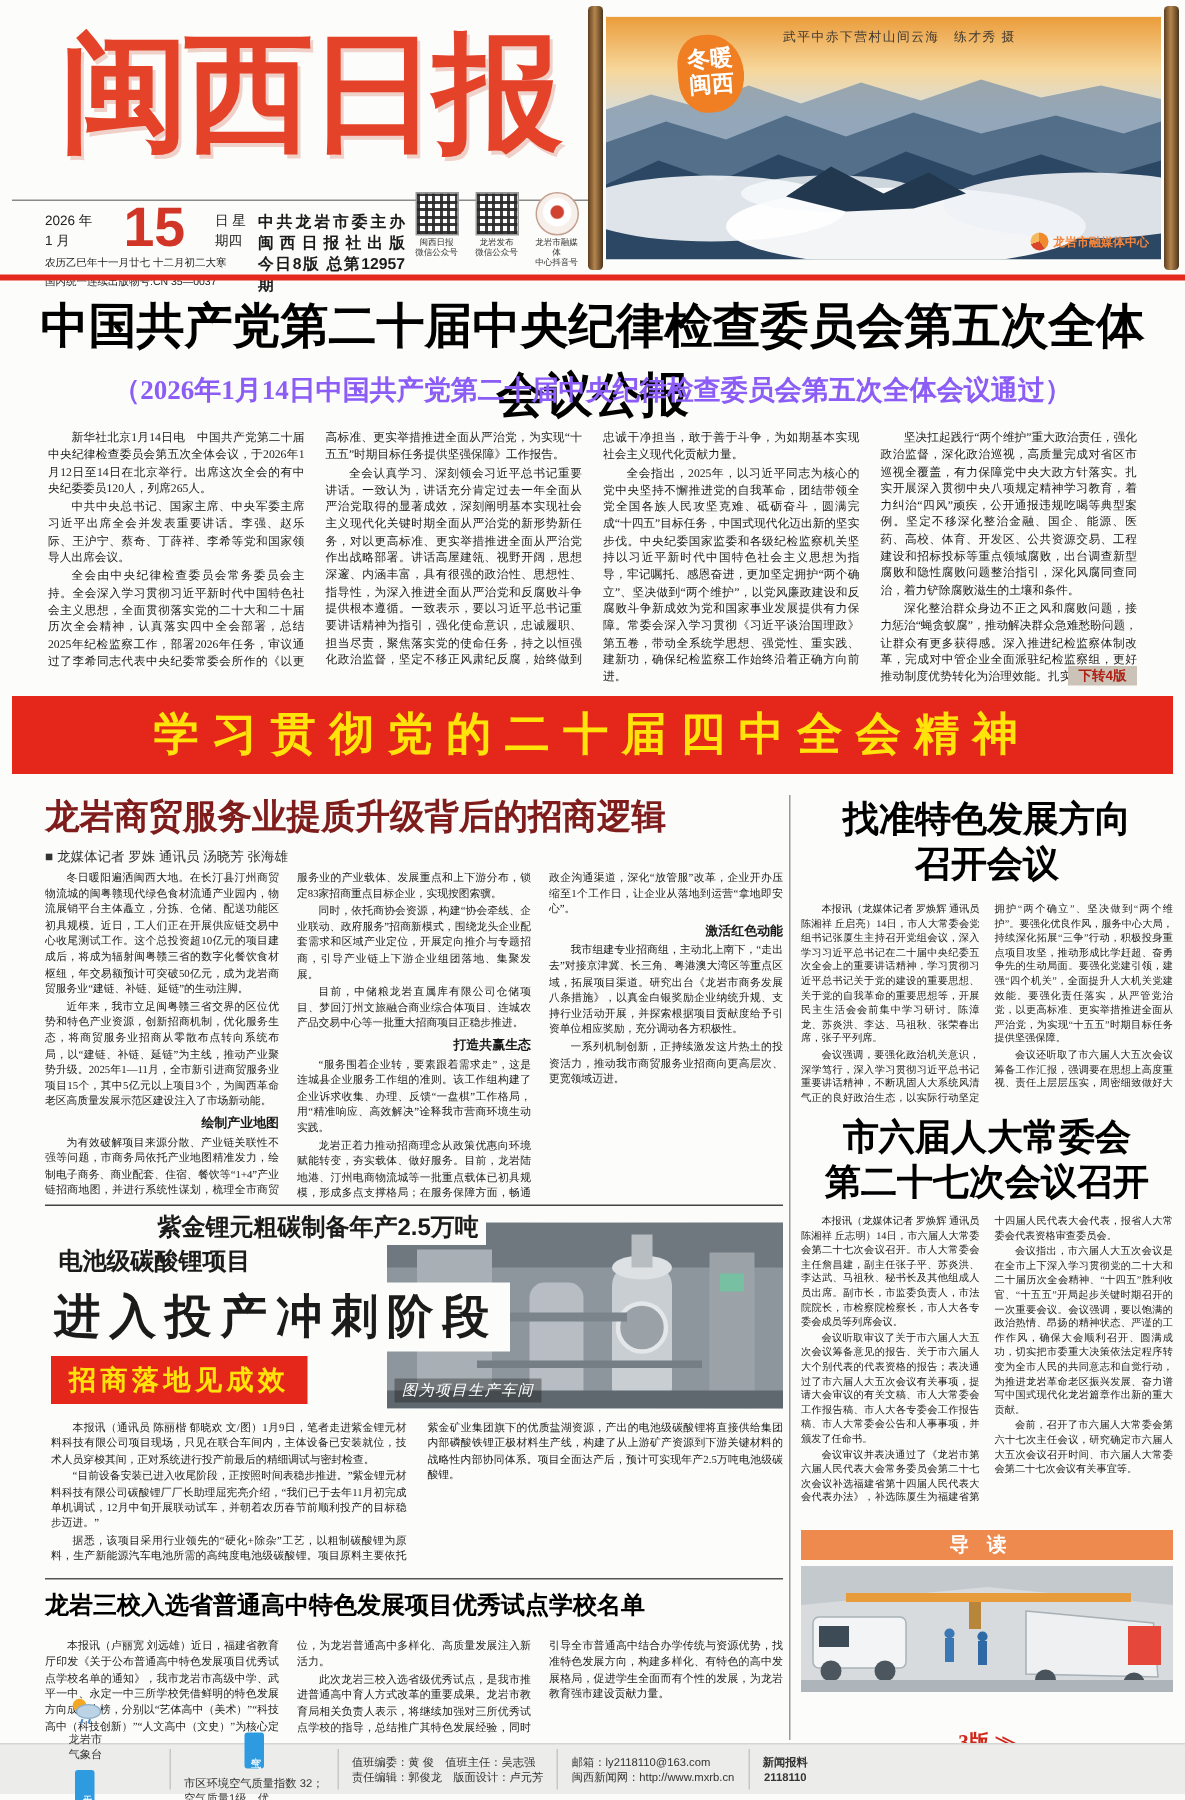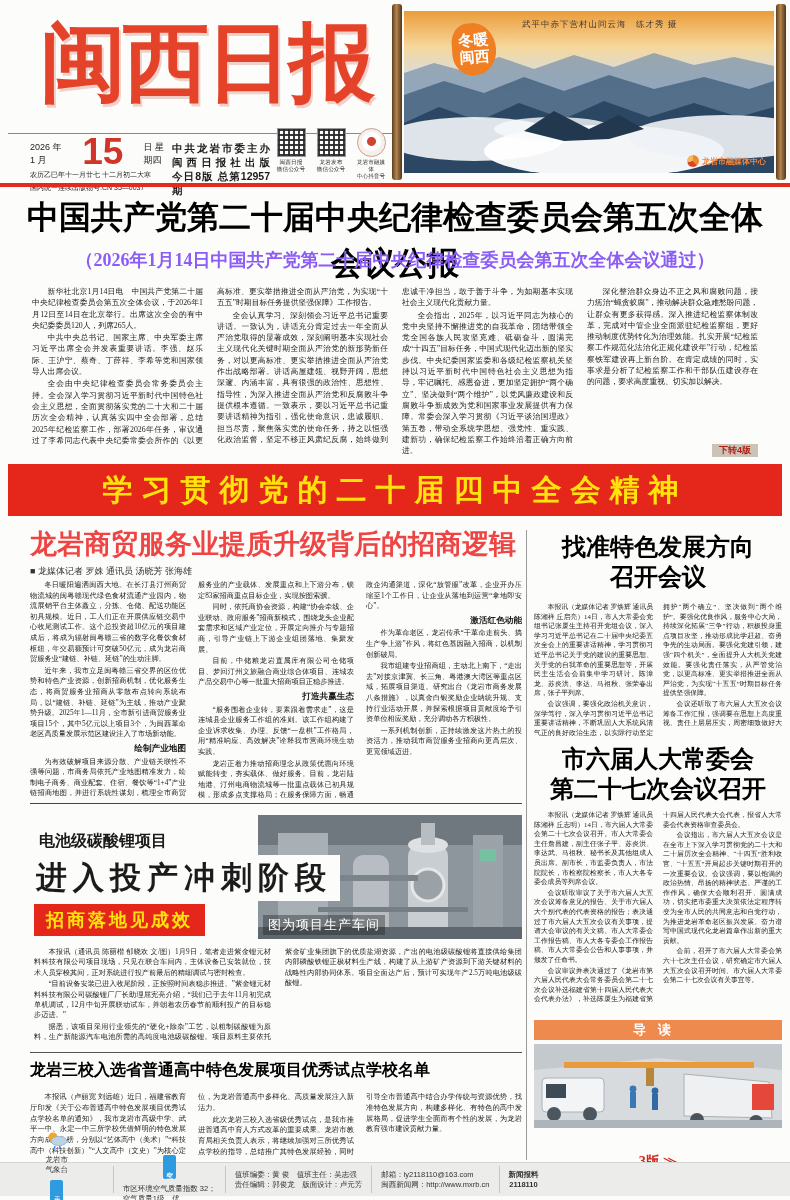--- a/index.html
+++ b/index.html
@@ -49,31 +49,31 @@
   .lead-body{left:32px;top:286px;width:726px;height:172px;column-count:4;column-gap:14px;
       font-size:7.8px;line-height:11.3px;}
   .jump{position:absolute;right:0;bottom:1px;background:#cbc3b7;color:#b01f12;font-size:9px;
       font-weight:bold;padding:1px 7px;font-family:"Liberation Sans",sans-serif;}
   
   .slogan{left:8px;top:464px;width:774px;height:52px;background:#e5271b;color:#ffe30a;
       font-family:"Liberation Sans",sans-serif;font-weight:900;font-size:30px;line-height:52px;
       letter-spacing:9px;text-align:center;}
   
   .trade-h{left:30px;top:527px;width:492px;font-family:"Liberation Sans",sans-serif;font-weight:900;
-      font-size:27px;line-height:34px;color:#ef4444;white-space:nowrap;}
+      font-size:23px;line-height:34px;color:#7f1d1d;white-space:nowrap;}
   .trade-by{left:30px;top:565px;width:492px;font-size:9px;color:#333;font-family:"Liberation Sans",sans-serif;}
   .trade-body{left:30px;top:580px;width:492px;height:222px;column-count:3;column-gap:12px;
       font-size:7.2px;line-height:10.6px;}
   .midrule{left:30px;top:803px;width:492px;height:1px;background:#444;}
   
   .lith{left:30px;top:807px;width:492px;height:240px;}
   .lith-photo{position:absolute;left:228px;top:8px;width:264px;height:124px;overflow:hidden;
       background:linear-gradient(130deg,#7e8790 0%,#aeb6bb 35%,#8e979e 60%,#6e777e 100%);}
-  .lith-cap{position:absolute;left:5px;bottom:4px;color:#fff;font-size:13px;background:rgba(30,30,30,.38);
-      padding:1px 5px;letter-spacing:1px;}
+  .lith-cap{position:absolute;left:5px;bottom:4px;color:#fff;font-size:10px;background:rgba(30,30,30,.38);
+      padding:1px 5px;letter-spacing:1px;font-style:italic;}
   .kick1{position:absolute;left:70px;top:0;font-family:"Liberation Sans",sans-serif;font-weight:bold;
       font-size:16px;background:#fcfcfa;padding:1px 5px;}
   .kick2{position:absolute;left:4px;top:23px;font-family:"Liberation Sans",sans-serif;font-weight:bold;
       font-size:16px;background:#fcfcfa;padding:1px 5px;}
   .lith-h{position:absolute;left:4px;top:48px;font-family:"Liberation Sans",sans-serif;font-weight:900;
       font-size:31px;letter-spacing:6px;background:#fcfcfa;padding:2px 8px 2px 2px;}
   .lith-badge{position:absolute;left:4px;top:97px;background:#e5271b;color:#ffe30a;font-weight:900;
       font-size:18px;letter-spacing:3px;padding:4px 12px;font-family:"Liberation Sans",sans-serif;}
   .lith-body{position:absolute;left:4px;top:140px;width:488px;height:98px;column-count:2;column-gap:14px;
       font-size:7.2px;line-height:10.4px;}
@@ -193,40 +193,40 @@
   <div class="abs redrule"></div>
 
   <div class="abs lead-h">中国共产党第二十届中央纪律检查委员会第五次全体会议公报</div>
   <div class="abs lead-sub">（2026年1月14日中国共产党第二十届中央纪律检查委员会第五次全体会议通过）</div>
   <div class="abs lead-body cols">
     <p class="b">新华社北京1月14日电　中国共产党第二十届中央纪律检查委员会第五次全体会议，于2026年1月12日至14日在北京举行。出席这次全会的有中央纪委委员120人，列席265人。</p>
     <p class="b">中共中央总书记、国家主席、中央军委主席习近平出席全会并发表重要讲话。李强、赵乐际、王沪宁、蔡奇、丁薛祥、李希等党和国家领导人出席会议。</p>
     <p class="b">全会由中央纪律检查委员会常务委员会主持。全会深入学习贯彻习近平新时代中国特色社会主义思想，全面贯彻落实党的二十大和二十届历次全会精神，认真落实四中全会部署，总结2025年纪检监察工作，部署2026年任务，审议通过了李希同志代表中央纪委常委会所作的《以更高标准、更实举措推进全面从严治党，为实现“十五五”时期目标任务提供坚强保障》工作报告。</p>
     <p class="b">全会认真学习、深刻领会习近平总书记重要讲话。一致认为，讲话充分肯定过去一年全面从严治党取得的显著成效，深刻阐明基本实现社会主义现代化关键时期全面从严治党的新形势新任务，对以更高标准、更实举措推进全面从严治党作出战略部署。讲话高屋建瓴、视野开阔，思想深邃、内涵丰富，具有很强的政治性、思想性、指导性，为深入推进全面从严治党和反腐败斗争提供根本遵循。一致表示，要以习近平总书记重要讲话精神为指引，强化使命意识，忠诚履职、担当尽责，聚焦落实党的使命任务，持之以恒强化政治监督，坚定不移正风肃纪反腐，始终做到忠诚干净担当，敢于善于斗争，为如期基本实现社会主义现代化贡献力量。</p>
     <p class="b">全会指出，2025年，以习近平同志为核心的党中央坚持不懈推进党的自我革命，团结带领全党全国各族人民攻坚克难、砥砺奋斗，圆满完成“十四五”目标任务，中国式现代化迈出新的坚实步伐。中央纪委国家监委和各级纪检监察机关坚持以习近平新时代中国特色社会主义思想为指导，牢记嘱托、感恩奋进，更加坚定拥护“两个确立”、坚决做到“两个维护”，以党风廉政建设和反腐败斗争新成效为党和国家事业发展提供有力保障。常委会深入学习贯彻《习近平谈治国理政》第五卷，带动全系统学思想、强党性、重实践、建新功，确保纪检监察工作始终沿着正确方向前进。</p>
+    <p class="b">坚决扛起践行“两个维护”重大政治责任，强化政治监督，深化政治巡视，高质量完成对省区市巡视全覆盖，有力保障党中央大政方针落实。扎实开展深入贯彻中央八项规定精神学习教育，着力纠治“四风”顽疾，公开通报违规吃喝等典型案例。坚定不移深化整治金融、国企、能源、医药、高校、体育、开发区、公共资源交易、工程建设和招标投标等重点领域腐败，出台调查新型腐败和隐性腐败问题整治指引，深化风腐同查同治，着力铲除腐败滋生的土壤和条件。</p>
     <p class="b">深化整治群众身边不正之风和腐败问题，接力惩治“蝇贪蚁腐”，推动解决群众急难愁盼问题，让群众有更多获得感。深入推进纪检监察体制改革，完成对中管企业全面派驻纪检监察组，更好推动制度优势转化为治理效能。扎实开展“纪检监察工作规范化法治化正规化建设年”行动，纪检监察铁军建设再上新台阶。在肯定成绩的同时，实事求是分析了纪检监察工作和干部队伍建设存在的问题，要求高度重视、切实加以解决。</p>
     <span class="jump">下转4版</span>
   </div>
 
   <div class="abs slogan">学习贯彻党的二十届四中全会精神</div>
 
   <div class="abs trade-h">龙岩商贸服务业提质升级背后的招商逻辑</div>
   <div class="abs trade-by">■ 龙媒体记者 罗姝 通讯员 汤晓芳 张海雄</div>
   <div class="abs trade-body cols">
     <p class="b">冬日暖阳遍洒闽西大地。在长汀县汀州商贸物流城的闽粤赣现代绿色食材流通产业园内，物流展销平台主体矗立，分拣、仓储、配送功能区初具规模。近日，工人们正在开展供应链交易中心收尾测试工作。这个总投资超10亿元的项目建成后，将成为辐射闽粤赣三省的数字化餐饮食材枢纽，年交易额预计可突破50亿元，成为龙岩商贸服务业“建链、补链、延链”的生动注脚。</p>
     <p class="b">近年来，我市立足闽粤赣三省交界的区位优势和特色产业资源，创新招商机制，优化服务生态，将商贸服务业招商从零散布点转向系统布局，以“建链、补链、延链”为主线，推动产业聚势升级。2025年1—11月，全市新引进商贸服务业项目15个，其中5亿元以上项目3个，为闽西革命老区高质量发展示范区建设注入了市场新动能。</p>
     <div class="subhd">绘制产业地图</div>
     <p class="b">为有效破解项目来源分散、产业链关联性不强等问题，市商务局依托产业地图精准发力，绘制电子商务、商业配套、住宿、餐饮等“1+4”产业链招商地图，并进行系统性谋划，梳理全市商贸服务业的产业载体、发展重点和上下游分布，锁定83家招商重点目标企业，实现按图索骥。</p>
     <p class="b">同时，依托商协会资源，构建“协会牵线、企业联动、政府服务”招商新模式，围绕龙头企业配套需求和区域产业定位，开展定向推介与专题招商，引导产业链上下游企业组团落地、集聚发展。</p>
     <p class="b">目前，中储粮龙岩直属库有限公司仓储项目、梦回汀州文旅融合商业综合体项目、连城农产品交易中心等一批重大招商项目正稳步推进。</p>
     <div class="subhd">打造共赢生态</div>
     <p class="b">“服务围着企业转，要素跟着需求走”，这是连城县企业服务工作组的准则。该工作组构建了企业诉求收集、办理、反馈“一盘棋”工作格局，用“精准响应、高效解决”诠释我市营商环境生动实践。</p>
     <p class="b">龙岩正着力推动招商理念从政策优惠向环境赋能转变，夯实载体、做好服务。目前，龙岩陆地港、汀州电商物流城等一批重点载体已初具规模，形成多点支撑格局；在服务保障方面，畅通政企沟通渠道，深化“放管服”改革，企业开办压缩至1个工作日，让企业从落地到运营“拿地即安心”。</p>
     <div class="subhd">激活红色动能</div>
-    <p class="b">作为革命老区，龙岩传承“干革命走前头、搞生产争上游”作风，将红色基因融入招商，以机制创新破局。</p>
     <p class="b">我市组建专业招商组，主动北上南下，“走出去”对接京津冀、长三角、粤港澳大湾区等重点区域，拓展项目渠道。研究出台《龙岩市商务发展八条措施》，以真金白银奖励企业纳统升规、支持行业活动开展，并探索根据项目贡献度给予引资单位相应奖励，充分调动各方积极性。</p>
     <p class="b">一系列机制创新，正持续激发这片热土的投资活力，推动我市商贸服务业招商向更高层次、更宽领域迈进。</p>
 
   </div>
 
   <div class="abs midrule"></div>
 
   <div class="abs lith">
     <div class="lith-photo">
       <svg width="100%" height="100%" viewBox="0 0 264 124" preserveAspectRatio="none">
@@ -239,20 +239,21 @@
         <circle cx="170" cy="70" r="16" fill="#9aa2a8" stroke="#e4e7e9" stroke-width="3"></circle>
         <rect x="95" y="40" width="36" height="84" rx="10" fill="#b7bdc2"></rect>
         <rect x="60" y="60" width="100" height="6" fill="#7b848b"></rect>
         <rect x="60" y="92" width="150" height="5" fill="#757e85"></rect>
         <rect x="215" y="20" width="30" height="104" fill="#9ba3a9"></rect>
         <rect x="222" y="34" width="16" height="12" fill="#77c0a2"></rect>
         <rect x="0" y="112" width="264" height="12" fill="#5f686f"></rect>
       </svg>
       <div class="lith-cap">图为项目生产车间</div>
     </div>
+    <div class="kick1">紫金锂元粗碳制备年产2.5万吨</div>
     <div class="kick2">电池级碳酸锂项目</div>
     <div class="lith-h">进入投产冲刺阶段</div>
     <div class="lith-badge">招商落地见成效</div>
     <div class="lith-body cols">
       <p class="b">本报讯（通讯员 陈丽楷 郁晓欢 文/图）1月9日，笔者走进紫金锂元材料科技有限公司项目现场，只见在联合车间内，主体设备已安装就位，技术人员穿梭其间，正对系统进行投产前最后的精细调试与密封检查。</p>
       <p class="b">“目前设备安装已进入收尾阶段，正按照时间表稳步推进。”紫金锂元材料科技有限公司碳酸锂厂厂长助理屈宪亮介绍，“我们已于去年11月初完成单机调试，12月中旬开展联动试车，并朝着农历春节前顺利投产的目标稳步迈进。”</p>
       <p class="b">据悉，该项目采用行业领先的“硬化+除杂”工艺，以粗制碳酸锂为原料，生产新能源汽车电池所需的高纯度电池级碳酸锂。项目原料主要依托紫金矿业集团旗下的优质盐湖资源，产出的电池级碳酸锂将直接供给集团内部磷酸铁锂正极材料生产线，构建了从上游矿产资源到下游关键材料的战略性内部协同体系。项目全面达产后，预计可实现年产2.5万吨电池级碳酸锂。</p>
     </div>
   </div>
 

